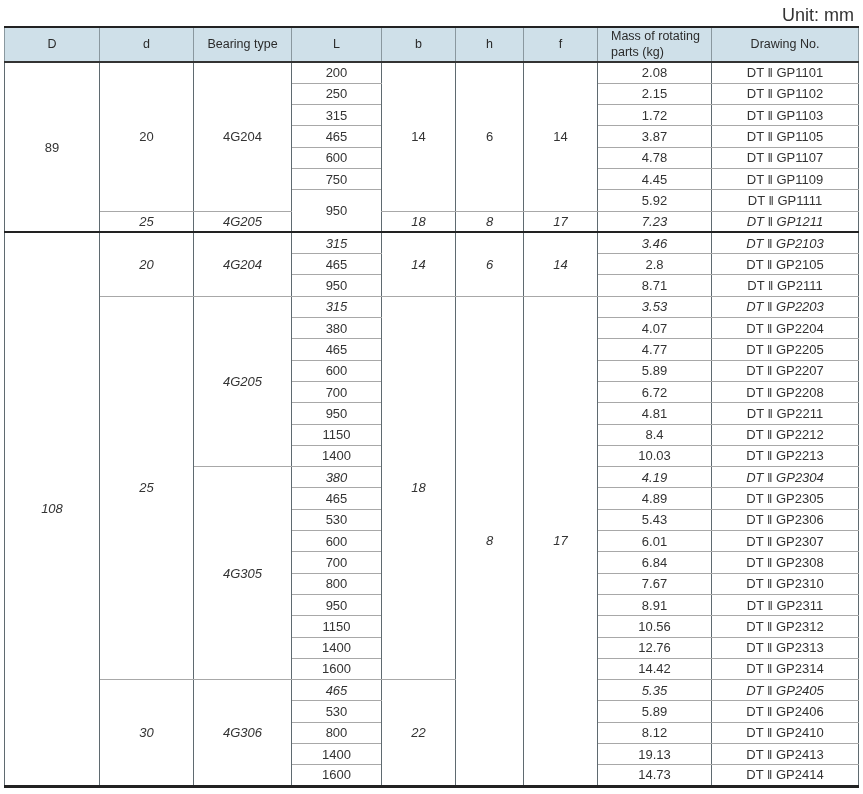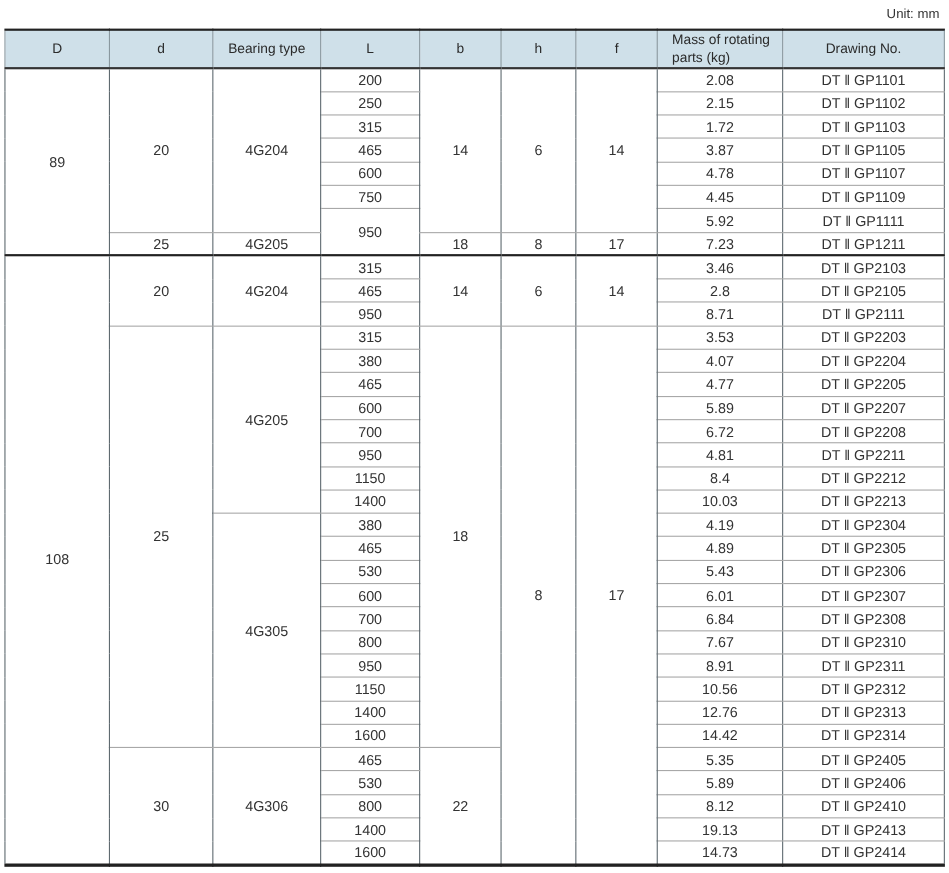--- a/index.html
+++ b/index.html
@@ -12,21 +12,21 @@
     position: relative;
     width: 863px;
     height: 794px;
     background: #ffffff;
     overflow: hidden;
   }
   .unit-label {
     position: absolute;
     top: 5px;
     right: 9px;
-    font-size: 12px;
+    font-size: 18px;
     color: var(--text, #333);
   }
   table.spec {
     position: absolute;
     left: 4px;
     top: 26px;
     width: 854px;
     border-collapse: collapse;
     table-layout: fixed;
     border-left: 1px solid var(--border-vertical, #5f6a70);
@@ -61,21 +61,21 @@
     text-align: center;
     vertical-align: middle;
     padding: 0;
     border-left: 1px solid var(--border-vertical, #5f6a70);
     border-right: 1px solid var(--border-vertical, #5f6a70);
     border-top: 1px solid var(--border-row, #a8a8a8);
     border-bottom: 1px solid var(--border-row, #a8a8a8);
     overflow: hidden;
     white-space: nowrap;
   }
-  tbody tr.gs td { border-top: 1.5px solid var(--border-group, #555); }
+  tbody tr.gs td { border-top: 1.5px solid var(--border-group, #555); font-style: italic; }
   tbody tr.gs-major td { border-top: 2px solid var(--border-outer, #222); }
 </style>
 </head>
 <body>
 
 <div class="page">
   <div class="unit-label">Unit: mm</div>
   <table class="spec">
     <colgroup id="colgroup">
         <col style="width: 95px;">

